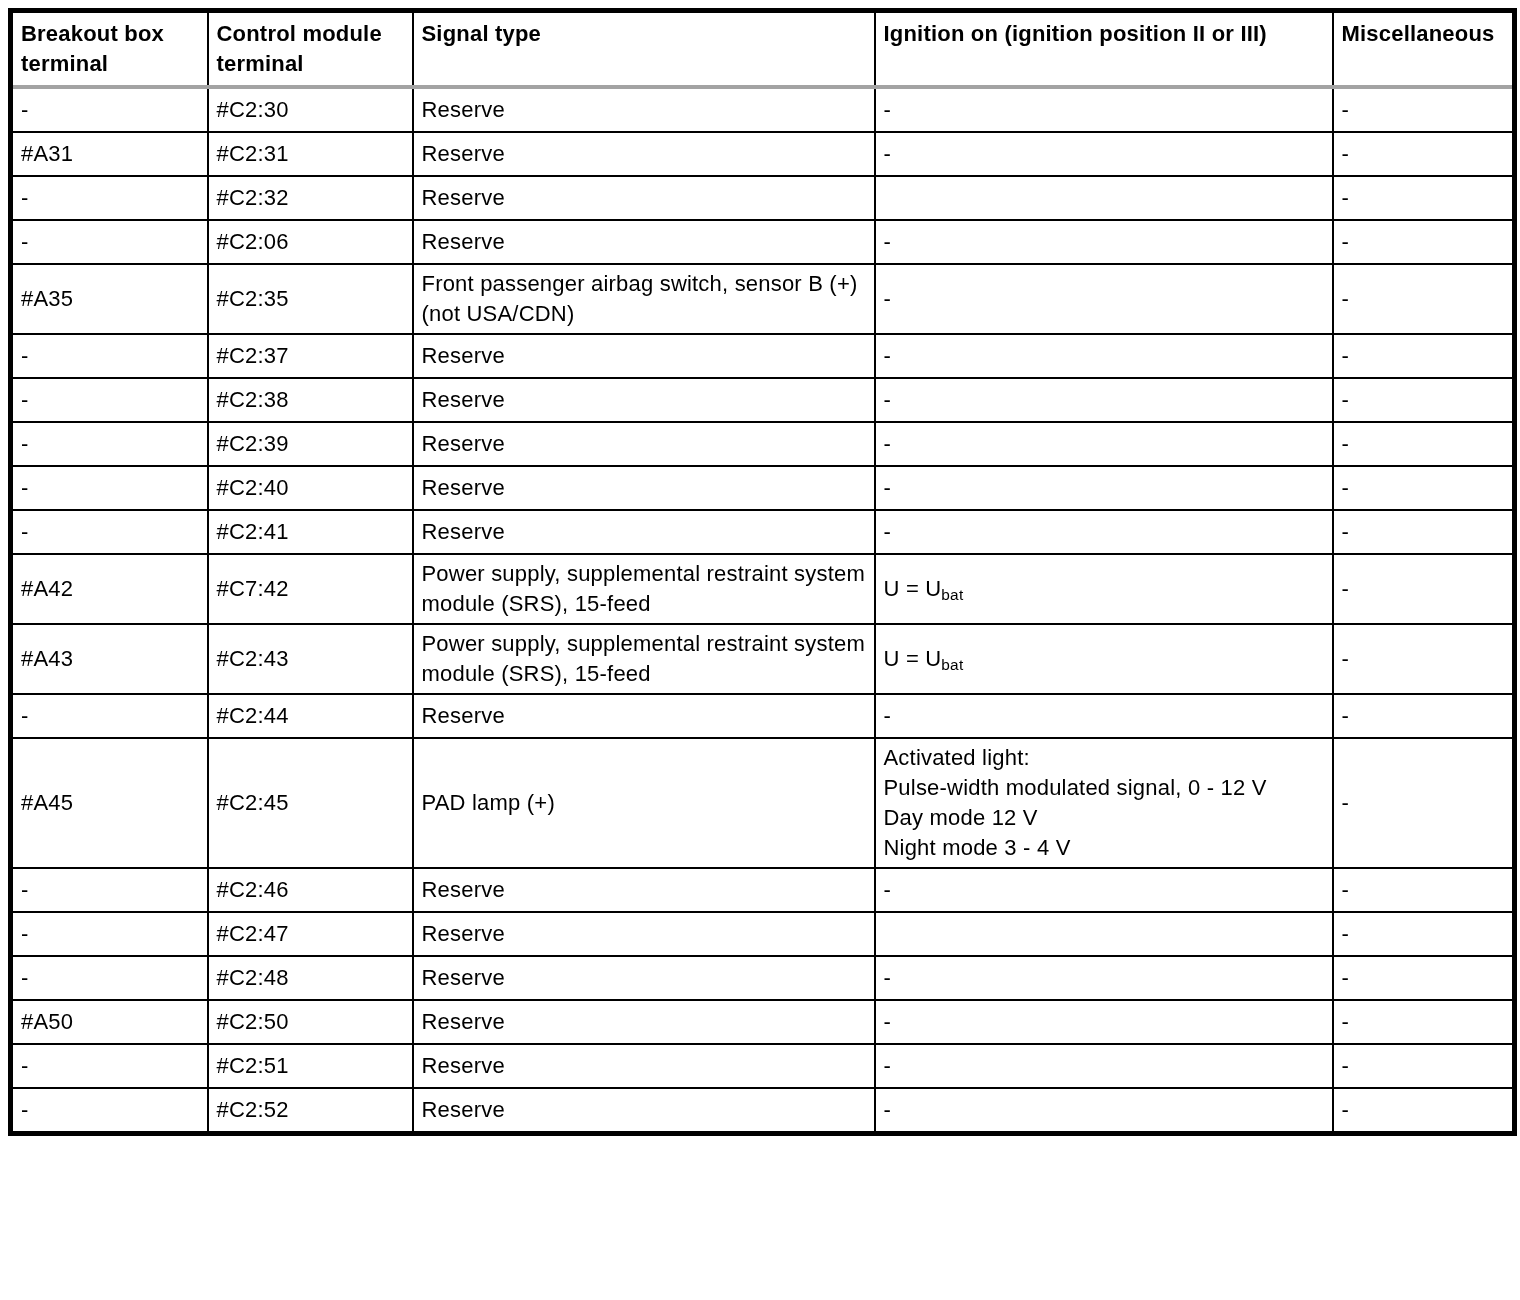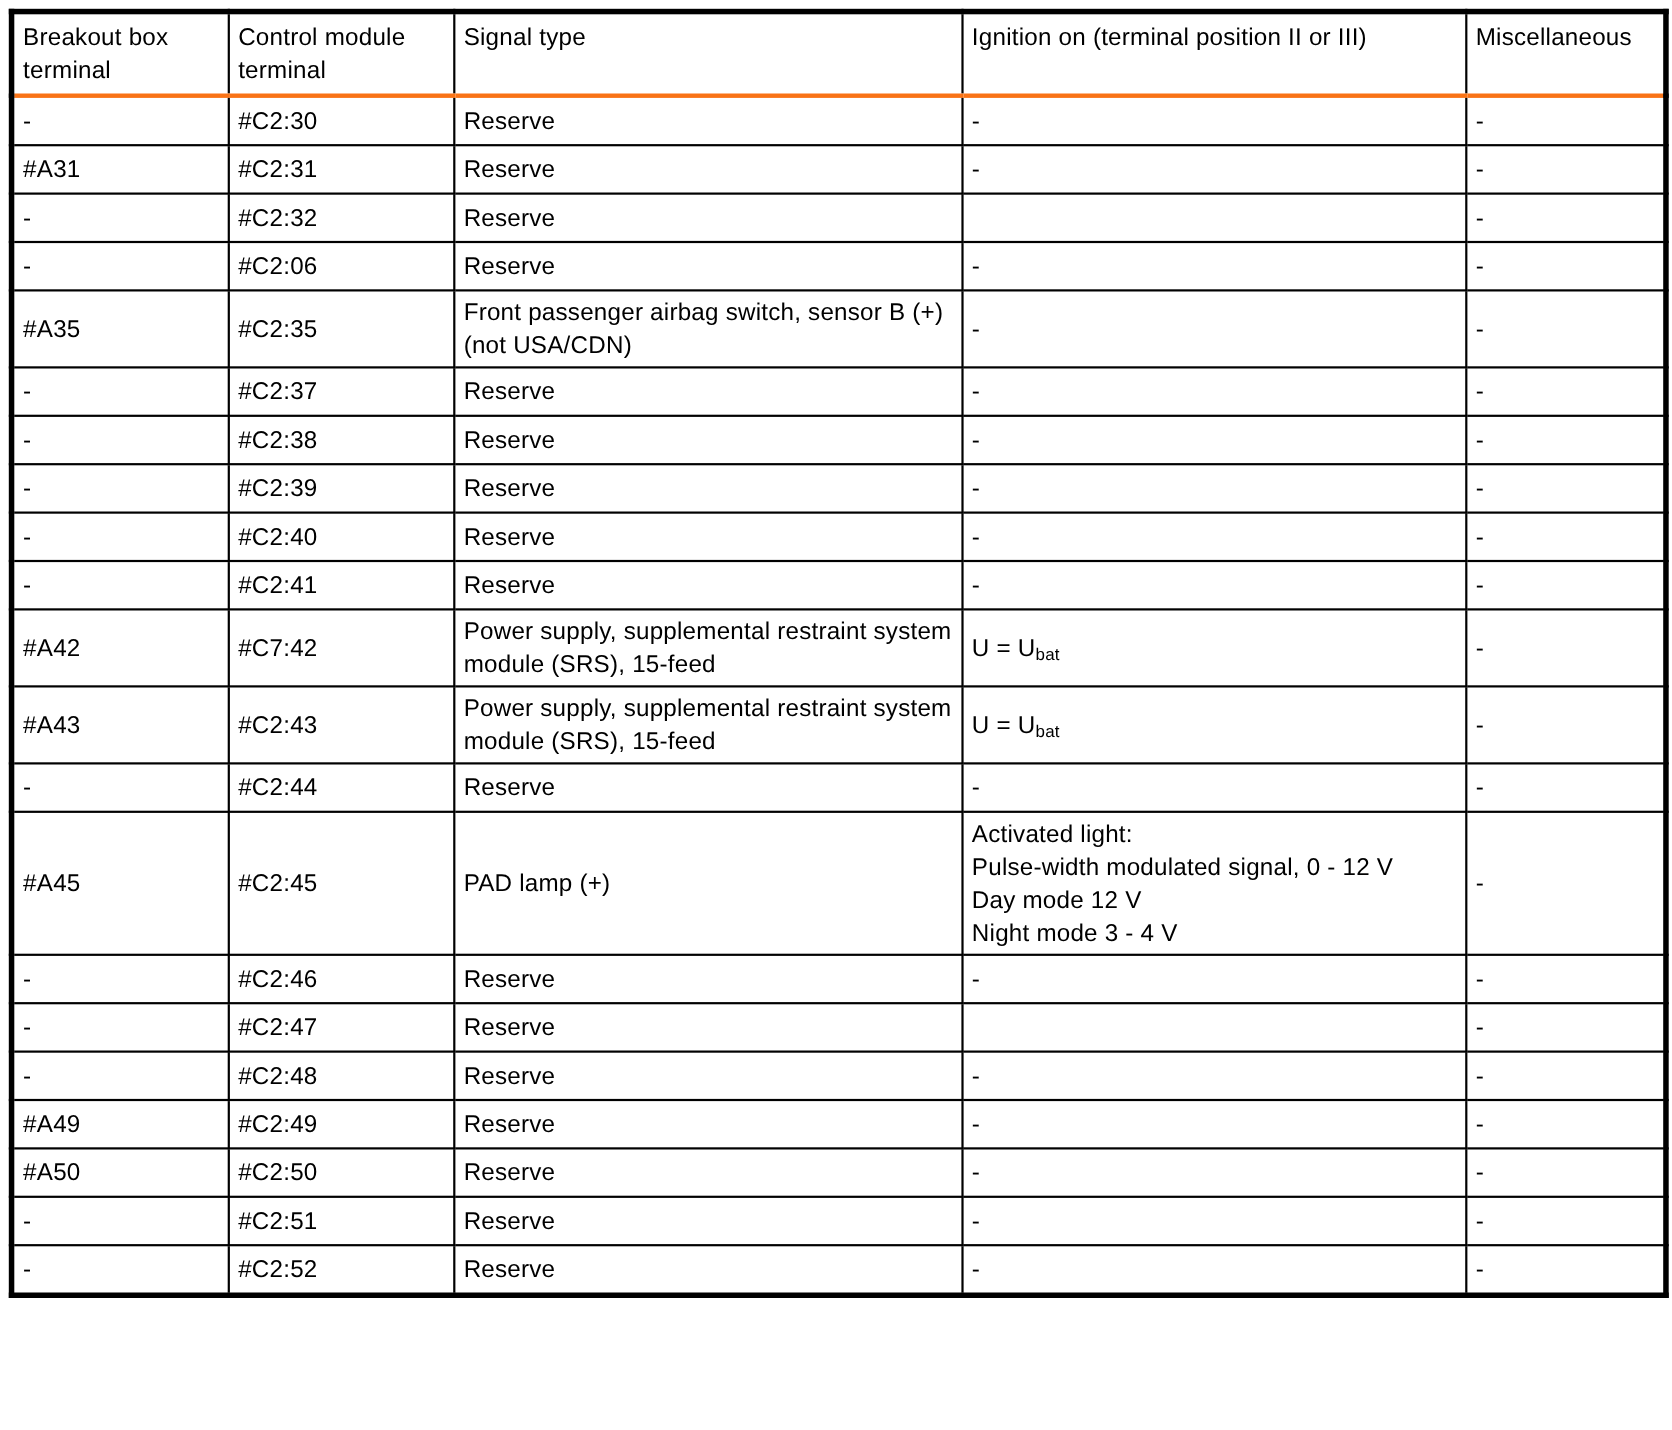--- a/index.html
+++ b/index.html
@@ -29,24 +29,24 @@
     border: 2px solid #000000;
     font-size: 22px;
     line-height: 30px;
     padding: 4px 6px 4px 8px;
     text-align: left;
     overflow: hidden;
     word-wrap: break-word;
     letter-spacing: 0.2px;
   }
   table.pinout thead th {
-    font-weight: normal;
+    font-weight: bold;
     vertical-align: top;
     height: 62px;
-    border-bottom: 4px solid #f97316;
+    border-bottom: 4px solid #a3a3a3;
     padding-top: 6px;
   }
   table.pinout tbody td {
     font-weight: normal;
     vertical-align: middle;
     height: 34px; 
   }
   table.pinout sub {
     font-size: 0.7em;
     line-height: 0;
@@ -63,21 +63,21 @@
       <col style="width:205px">
       <col style="width:462px">
       <col style="width:458px">
       <col style="width:182px">
     </colgroup>
     <thead>
       <tr>
         <th>Breakout box terminal</th>
         <th>Control module terminal</th>
         <th>Signal type</th>
-        <th>Ignition on (terminal position II or III)</th>
+        <th>Ignition on (ignition position II or III)</th>
         <th>Miscellaneous</th>
       </tr>
     </thead>
     <tbody>
         <tr>
           <td>-</td>
           <td>#C2:30</td>
           <td>Reserve</td>
           <td>-</td>
           <td>-</td>
@@ -183,27 +183,20 @@
         <tr>
           <td>-</td>
           <td>#C2:47</td>
           <td>Reserve</td>
           <td></td>
           <td>-</td>
         </tr>
         <tr>
           <td>-</td>
           <td>#C2:48</td>
-          <td>Reserve</td>
-          <td>-</td>
-          <td>-</td>
-        </tr>
-        <tr>
-          <td>#A49</td>
-          <td>#C2:49</td>
           <td>Reserve</td>
           <td>-</td>
           <td>-</td>
         </tr>
         <tr>
           <td>#A50</td>
           <td>#C2:50</td>
           <td>Reserve</td>
           <td>-</td>
           <td>-</td>

